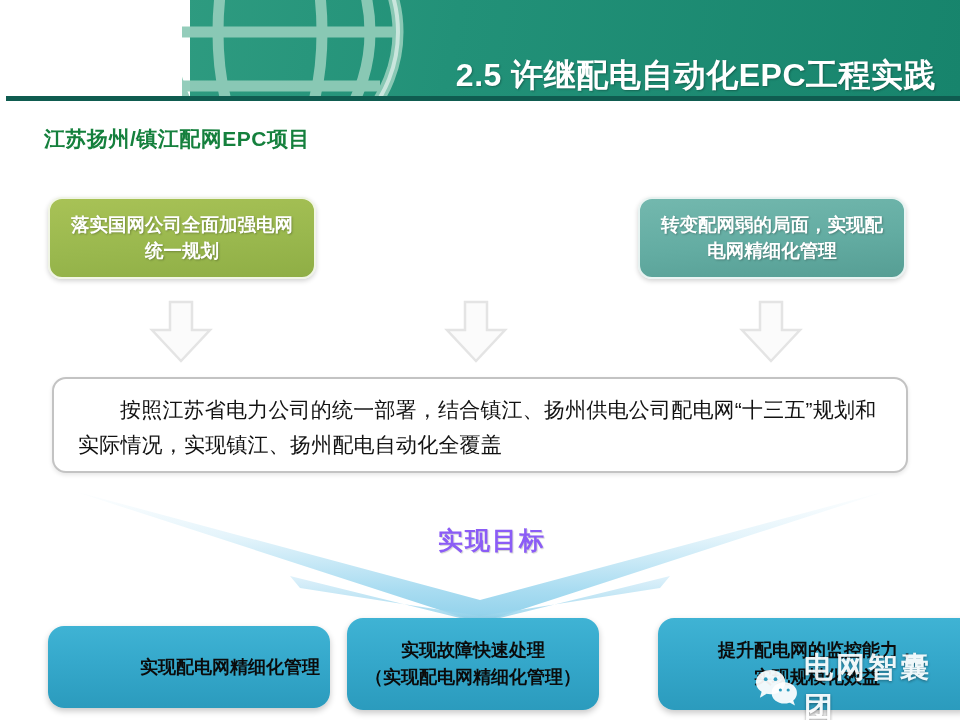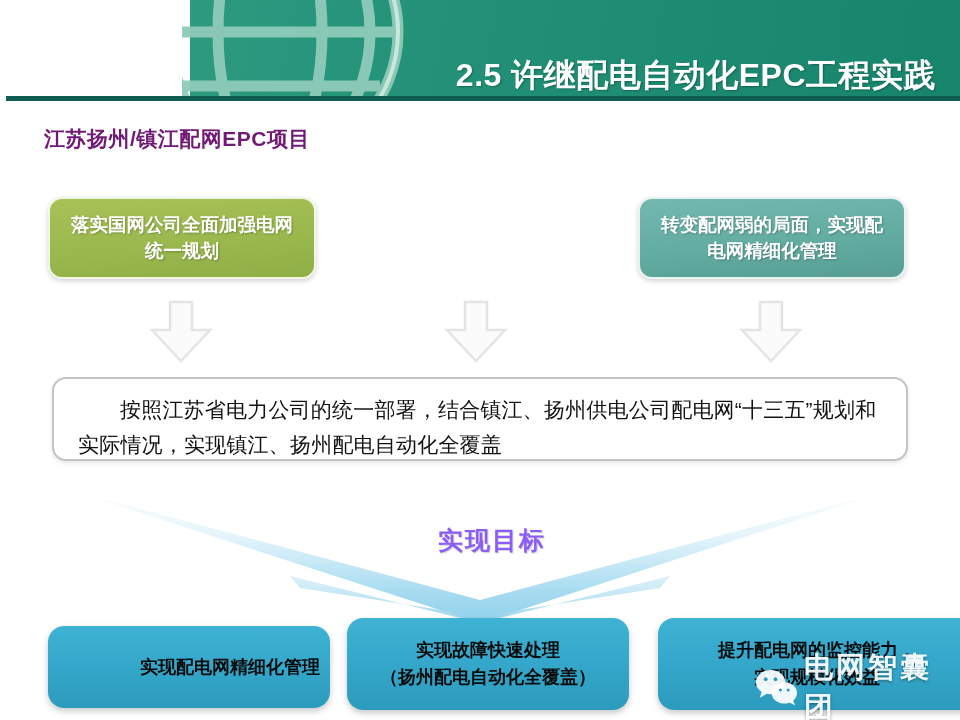--- a/index.html
+++ b/index.html
@@ -71,21 +71,21 @@
     margin-top: 20px;
   }
 
   
   .subtitle {
     position: absolute;
     left: 44px;
     top: 125px;
     font-size: 21px;
     font-weight: bold;
-    color: #701a75;
+    color: #15803d;
     letter-spacing: 0.5px;
   }
 
   
   .topbox {
     position: absolute;
     top: 186px;
     width: 268px;
     height: 82px;
     border-radius: 14px;
@@ -118,21 +118,21 @@
   .arrow-1 { left: 148px; }
   .arrow-2 { left: 443px; }
   .arrow-3 { left: 738px; }
 
   
   .main-panel {
     position: absolute;
     left: 52px;
     top: 377px;
     width: 856px;
-    height: 84px;
+    height: 96px;
     box-sizing: border-box;
     border: 2px solid #c3c3c3;
     border-radius: 14px;
     background: #ffffff;
     box-shadow: 0 2px 4px rgba(0,0,0,0.10);
     padding: 14px 24px 0 24px;
   }
   .main-panel-text {
     font-size: 21px;
     color: #121212;
@@ -173,21 +173,21 @@
     color: #0b0b0b;
     font-size: 18px;
     font-weight: bold;
     line-height: 1.5;
     padding: 0 10px;
     box-sizing: border-box;
     background: linear-gradient(180deg, #3fb3d4 0%, #35a8cb 45%, #2b9bbd 100%);
     box-shadow: 0 3px 6px rgba(0,0,0,0.22);
   }
   .botbox-1 { left: 48px;  top: 626px; width: 282px; height: 82px; justify-content: flex-end; }
-  .botbox-2 { left: 347px; top: 618px; width: 282px; height: 92px; }
+  .botbox-2 { left: 347px; top: 618px; width: 252px; height: 92px; }
   .botbox-3 { left: 658px; top: 618px; width: 318px; height: 92px; }
 
   
   .watermark {
     position: absolute;
     left: 755px;
     top: 648px;
     display: flex;
     align-items: center;
     gap: 6px;
@@ -274,21 +274,21 @@
 
   <div class="botbox botbox-1">
     <div>
       <div>实现配电网精细化管理</div>
     </div>
   </div>
 
   <div class="botbox botbox-2">
     <div>
       <div>实现故障快速处理</div>
-      <div>（扬州配电自动化全覆盖）</div>
+      <div>（实现配电网精细化管理）</div>
     </div>
   </div>
 
   <div class="botbox botbox-3">
     <div>
       <div>提升配电网的监控能力，</div>
       <div>实现规模化效益</div>
     </div>
   </div>
 

